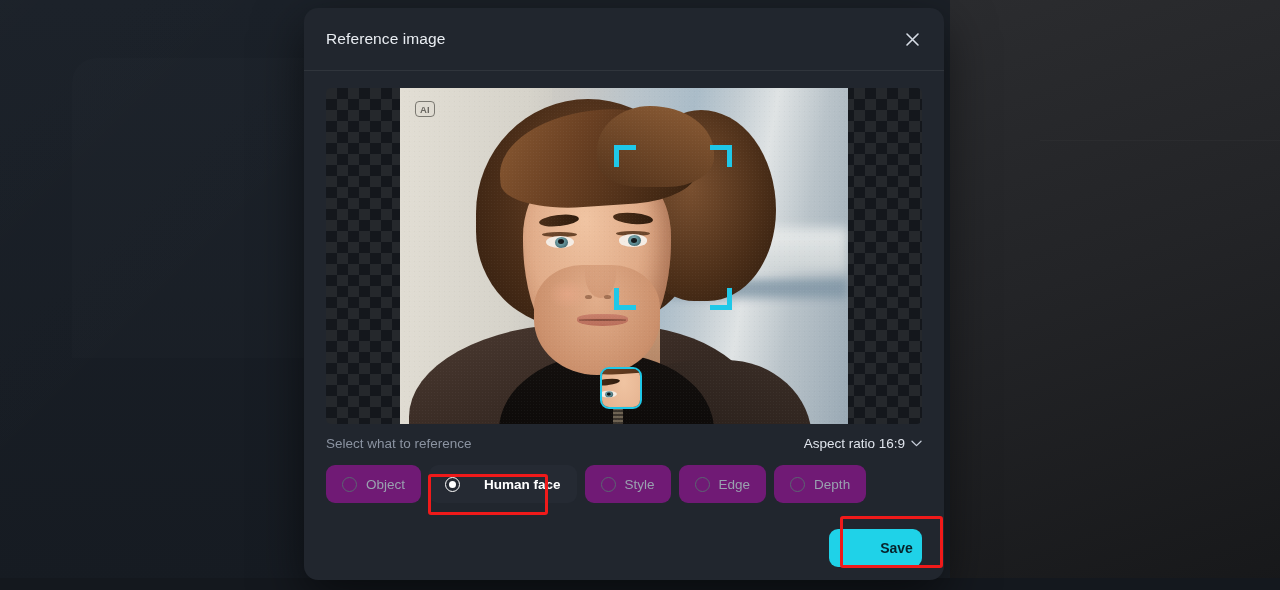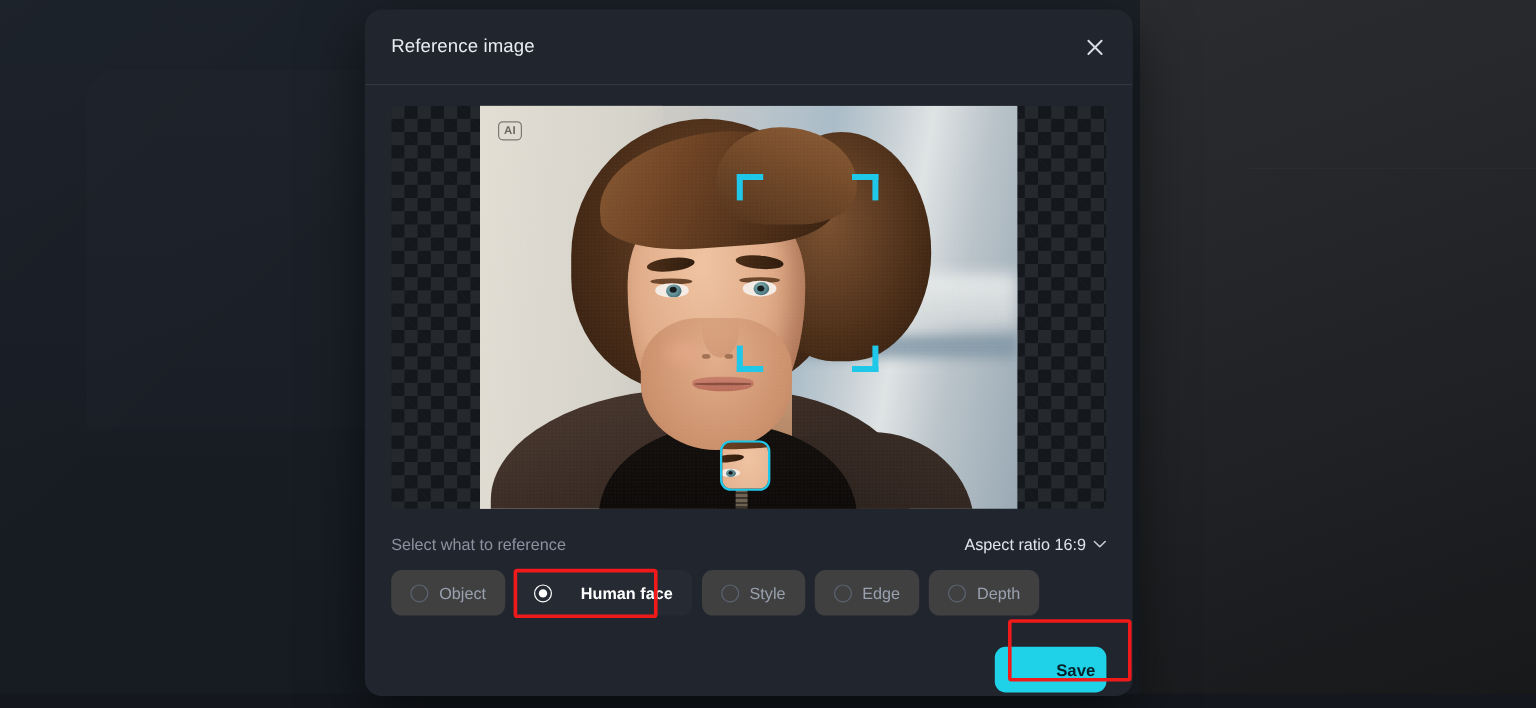--- a/index.html
+++ b/index.html
@@ -276,37 +276,37 @@
   .face-thumb .inner{
     position:absolute; left:-150px; top:-100px;
     width:448px; height:336px;
     transform:scale(0.62);
     transform-origin:150px 100px;
   }
 
   
   .opts-head{
     display:flex; align-items:flex-end; justify-content:space-between;
-    padding:22px 22px 0 22px;
+    padding:12px 22px 0 22px;
   }
   .opts-label{ font-size:13.5px; color:#8b93a1; }
   .aspect{
     display:flex; align-items:center; gap:6px;
     font-size:13.5px; color:#dfe4ec; cursor:pointer;margin-left:27px;
   }
   .aspect svg{ display:block; }
 
   .pill-row{
     display:flex; gap:8px; padding:14px 22px 0 22px;
     position:relative;
   }
   .pill{
     display:flex; align-items:center; gap:9px;
     height:38px; padding:0 16px;
-    background:#404040;
+    background:#701a75;
     border-radius:9px;
     cursor:pointer;
     font-size:13.5px;
     color:#99a1af;
     white-space:nowrap;
   }
   .pill.selected{
     background:#252a33;
     color:#ffffff;
     font-weight:bold;

